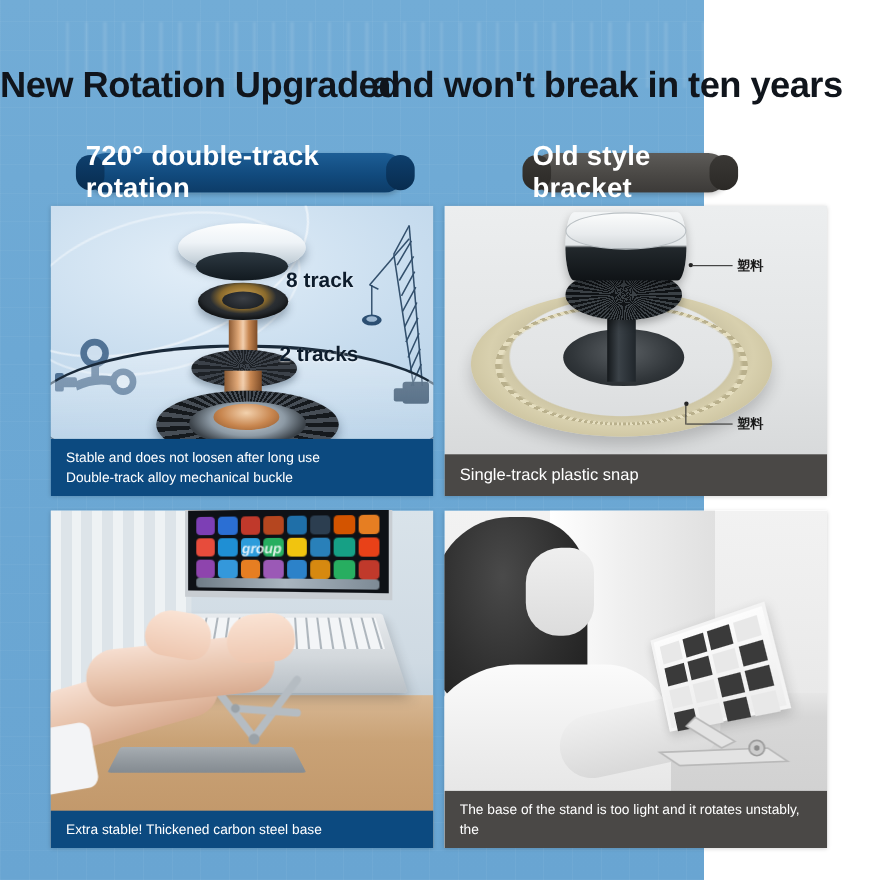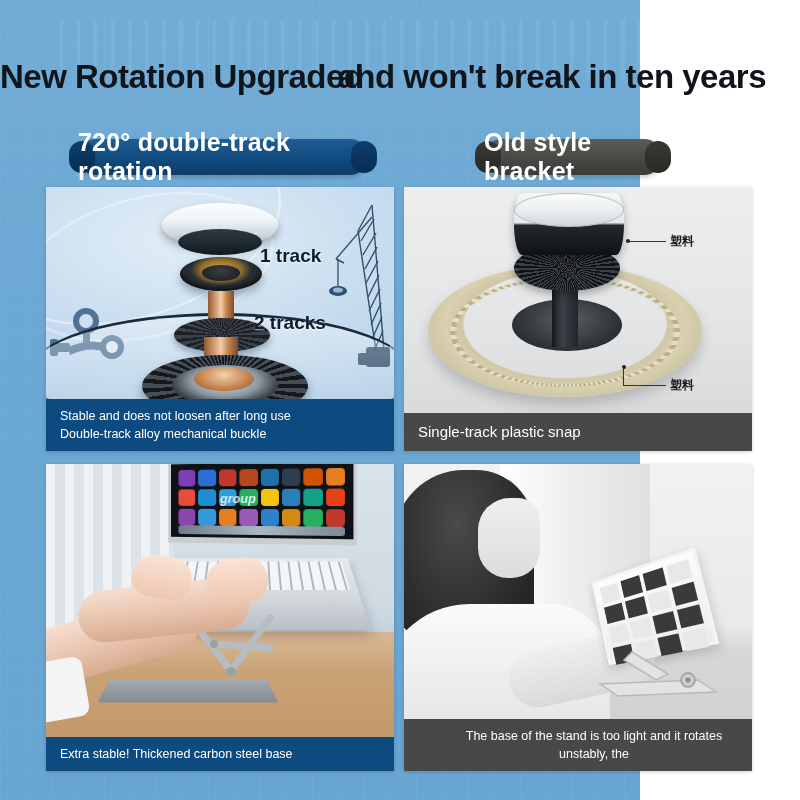--- a/index.html
+++ b/index.html
@@ -131,21 +131,21 @@
     position: absolute;
     left: 0; right: 0; bottom: 0;
     padding: 8px 14px;
     color: #ffffff;
   }
   .cap-blue { background: #0c4a80; }
   .cap-gray { background: #4a4846; }
   .cap-line { font-size: 12.5px; line-height: 18px; font-weight: 500; }
   .cap-line.big { font-size: 15px; line-height: 22px; }
   .cap-line.small { font-size: 9.5px; line-height: 15px; }
-  .cap-center { text-align: center; margin-left: 32px; }
+  .cap-center { text-align: left; }
 
   
   .tl-bg {
     position: absolute; inset: 0;
     background:
       radial-gradient(ellipse 140% 90% at 40% 20%, #e2eef8 0%, #c7dcee 42%, #a9c8e2 100%);
   }
   .tl-swoosh {
     position: absolute;
     border-radius: 50%;
@@ -569,21 +569,21 @@
       <div class="tl-platform"></div>
 
       <div class="tl-cap"></div>
       <div class="tl-bear1"></div>
       <div class="tl-shaft tl-shaft-a"></div>
       <div class="tl-gear-mid"></div>
       <div class="tl-shaft tl-shaft-b"></div>
       <div class="tl-gear-big"></div>
       <div class="tl-gear-big-core"></div>
 
-      <div class="tl-label tl-label-1">1 track</div>
+      <div class="tl-label tl-label-1">8 track</div>
       <div class="tl-label tl-label-2">2 tracks</div>
     </div>
 
     <div class="caption cap-blue">
       <div class="cap-line">Stable and does not loosen after long use</div>
       <div class="cap-line">Double-track alloy mechanical buckle</div>
     </div>
   </div>
 
   <div class="panel p-tr">

